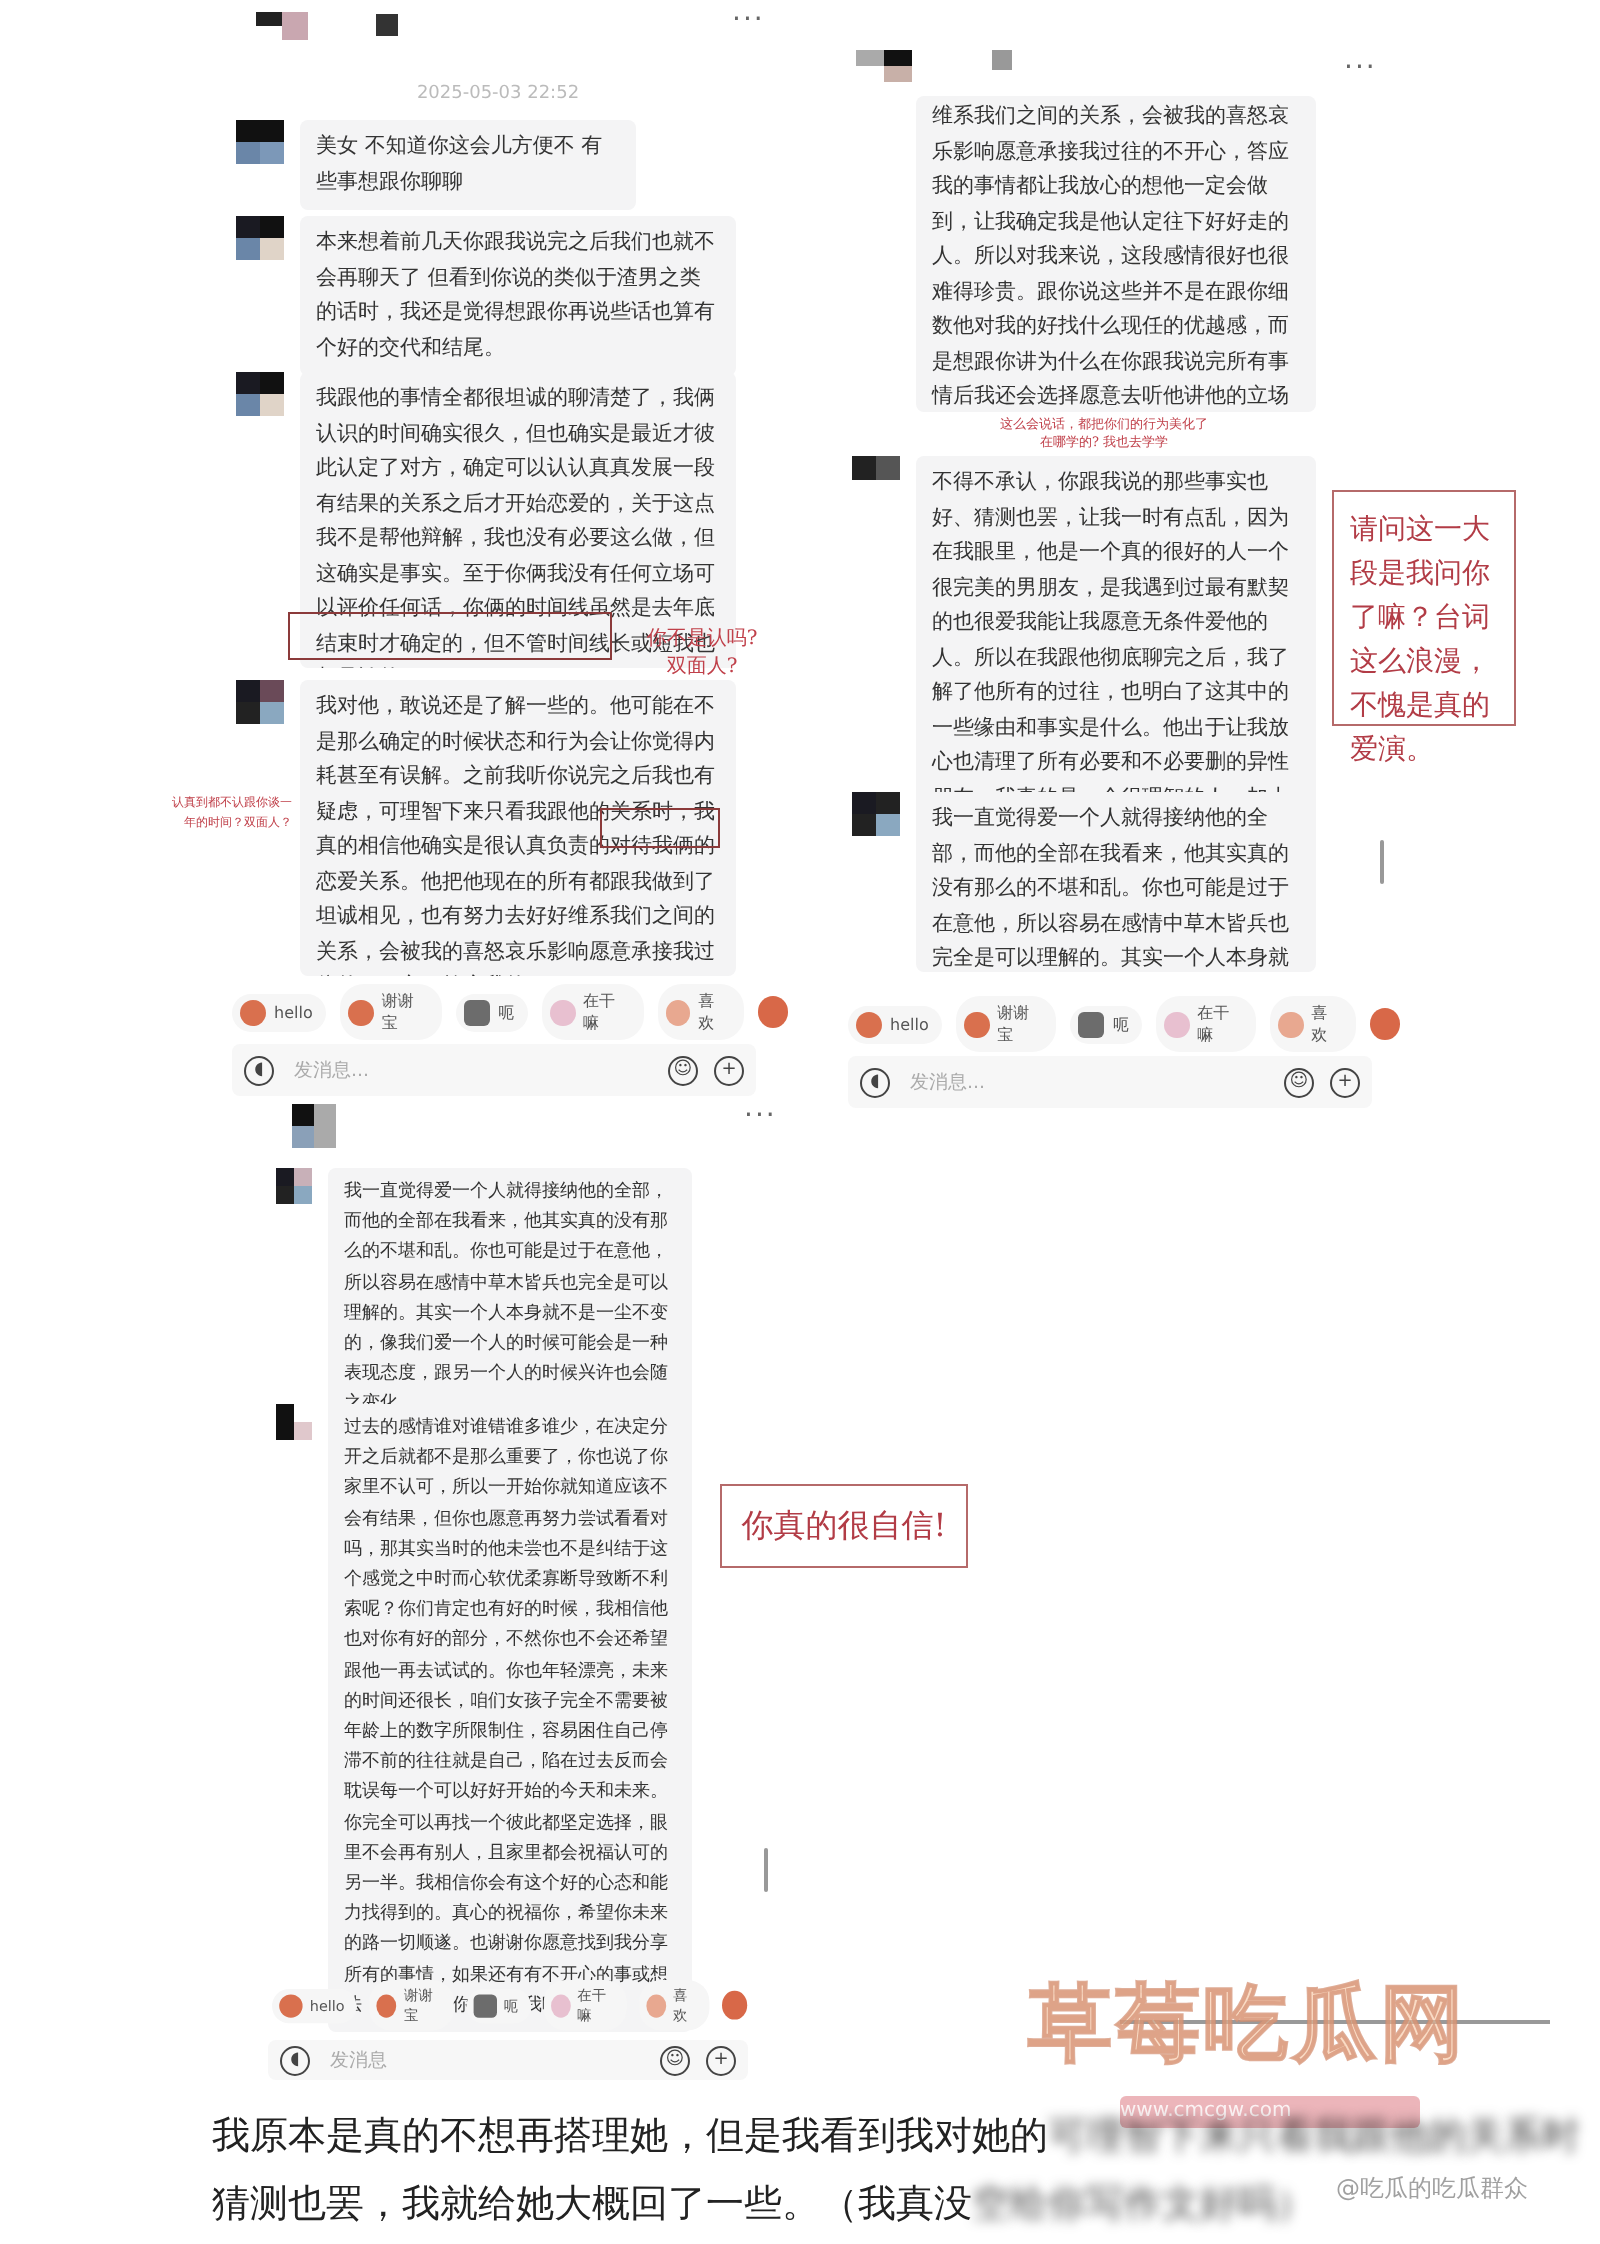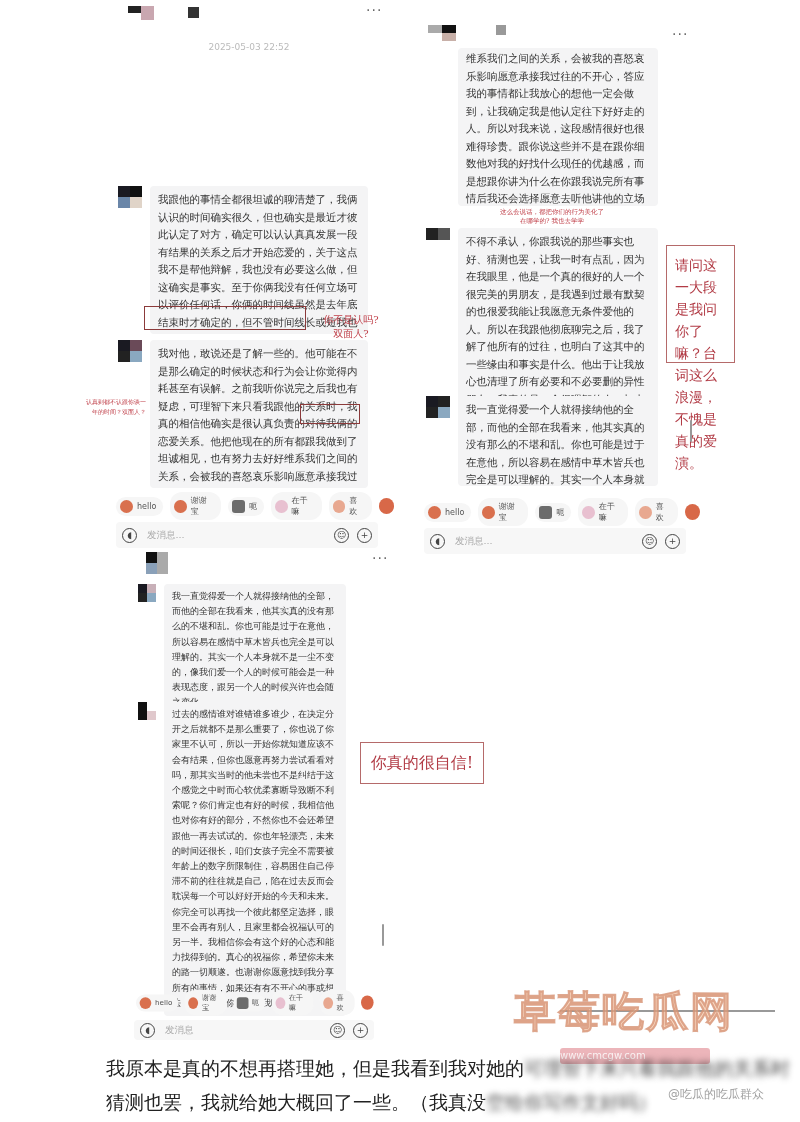--- a/index.html
+++ b/index.html
@@ -41,21 +41,39 @@
   <div class="avatar-blur" style="left:24px; top:6px; width:26px; height:14px;">
     <span style="background:#222"></span>
       <span style="background:#c9a7b0"></span>
       <span style="background:#fff"></span>
       <span style="background:#c9a7b0"></span>
   </div>
   <div style="position:absolute; left:84px; top:7px; width:11px; height:11px; background:#333;"></div>
   <div class="more" style="left:262px; top:2px;">···</div>
   <div class="timestamp" style="position:absolute; left:0; top:38px; width:290px;">2025-05-03 22:52</div>
 
-
+  <div class="msg" style="left:14px; top:60px; width:200px;">
+    <div class="av">
+        <span style="background:#111"></span>
+        <span style="background:#111"></span>
+        <span style="background:#6a86a8"></span>
+        <span style="background:#7c98b8"></span>
+      </div>
+    <div class="bubble" style="width:196px;">美女  不知道你这会儿方便不  有些事想跟你聊聊</div>
+  </div>
+
+  <div class="msg" style="left:14px; top:108px; width:260px;">
+    <div class="av">
+        <span style="background:#1a1a22"></span>
+        <span style="background:#111"></span>
+        <span style="background:#6a86a8"></span>
+        <span style="background:#e0d4c8"></span>
+      </div>
+    <div class="bubble" style="width:218px;">本来想着前几天你跟我说完之后我们也就不会再聊天了  但看到你说的类似于渣男之类的话时，我还是觉得想跟你再说些话也算有个好的交代和结尾。</div>
+  </div>
 
   <div class="msg" style="left:14px; top:186px; width:260px;">
     <div class="av">
         <span style="background:#1a1a22"></span>
         <span style="background:#111"></span>
         <span style="background:#6a86a8"></span>
         <span style="background:#e0d4c8"></span>
       </div>
     <div class="bubble" style="width:218px; height:148px;">我跟他的事情全都很坦诚的聊清楚了，我俩认识的时间确实很久，但也确实是最近才彼此认定了对方，确定可以认认真真发展一段有结果的关系之后才开始恋爱的，关于这点我不是帮他辩解，我也没有必要这么做，但这确实是事实。至于你俩我没有任何立场可以评价任何话，你俩的时间线虽然是去年底结束时才确定的，但不管时间线长或短我也都是认的。</div>
   </div>
@@ -129,21 +147,21 @@
 
   <div class="msg" style="left:6px; top:208px; width:260px;">
     <div class="av" style="height:12px;">
         <span style="background:#222"></span>
         <span style="background:#555"></span>
         <span style="background:#222"></span>
         <span style="background:#555"></span>
       </div>
     <div class="bubble" style="width:200px;">不得不承认，你跟我说的那些事实也好、猜测也罢，让我一时有点乱，因为在我眼里，他是一个真的很好的人一个很完美的男朋友，是我遇到过最有默契的也很爱我能让我愿意无条件爱他的人。所以在我跟他彻底聊完之后，我了解了他所有的过往，也明白了这其中的一些缘由和事实是什么。他出于让我放心也清理了所有必要和不必要删的异性朋友。我真的是一个很理智的人，加上凭着我一直以来对他的了解和判断，我没有任何理由再去怀疑和质疑他的人品和对我的感情态度。</div>
   </div>
-  <div class="annot-box" style="left:246px; top:225px; width:69px; height:118px; padding:8px 8px; font-size:14px; line-height:22px; background:transparent;">请问这一大段是我问你了嘛？台词这么浪漫，不愧是真的爱演。</div>
+  <div class="annot-box" style="left:246px; top:225px; width:92px; height:118px; padding:8px 8px; font-size:14px; line-height:22px; background:transparent;">请问这一大段是我问你了嘛？台词这么浪漫，不愧是真的爱演。</div>
 
   <div class="msg" style="left:6px; top:376px; width:260px;">
     <div class="av">
         <span style="background:#1a1a22"></span>
         <span style="background:#222"></span>
         <span style="background:#222"></span>
         <span style="background:#8aa8c0"></span>
       </div>
     <div class="bubble" style="width:200px; height:90px;">我一直觉得爱一个人就得接纳他的全部，而他的全部在我看来，他其实真的没有那么的不堪和乱。你也可能是过于在意他，所以容易在感情中草木皆兵也完全是可以理解的。其实一个人本身就不是一尘不变的，像我们爱一个人的时候可能会是一种表现态度</div>
   </div>

